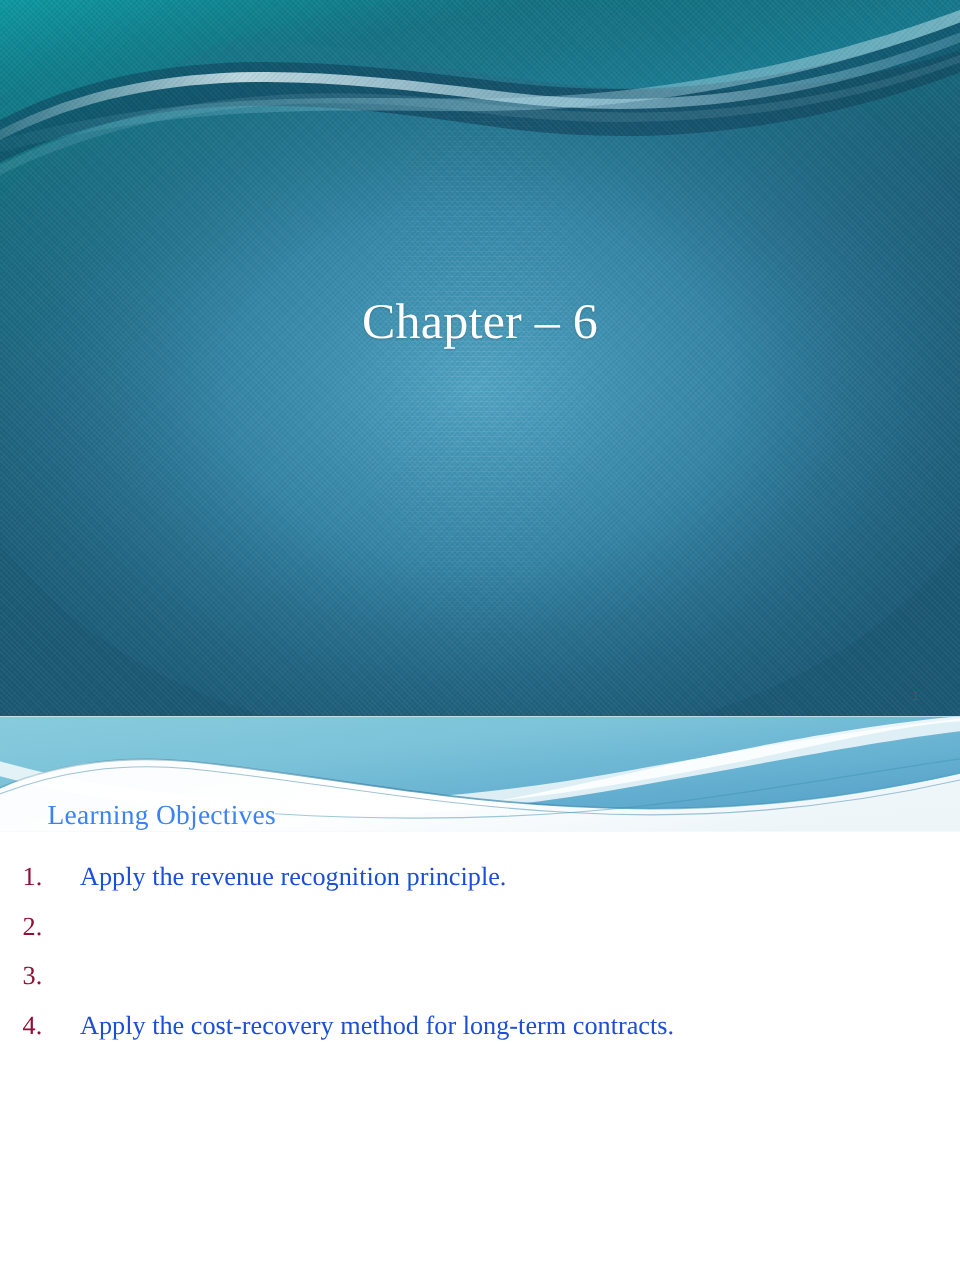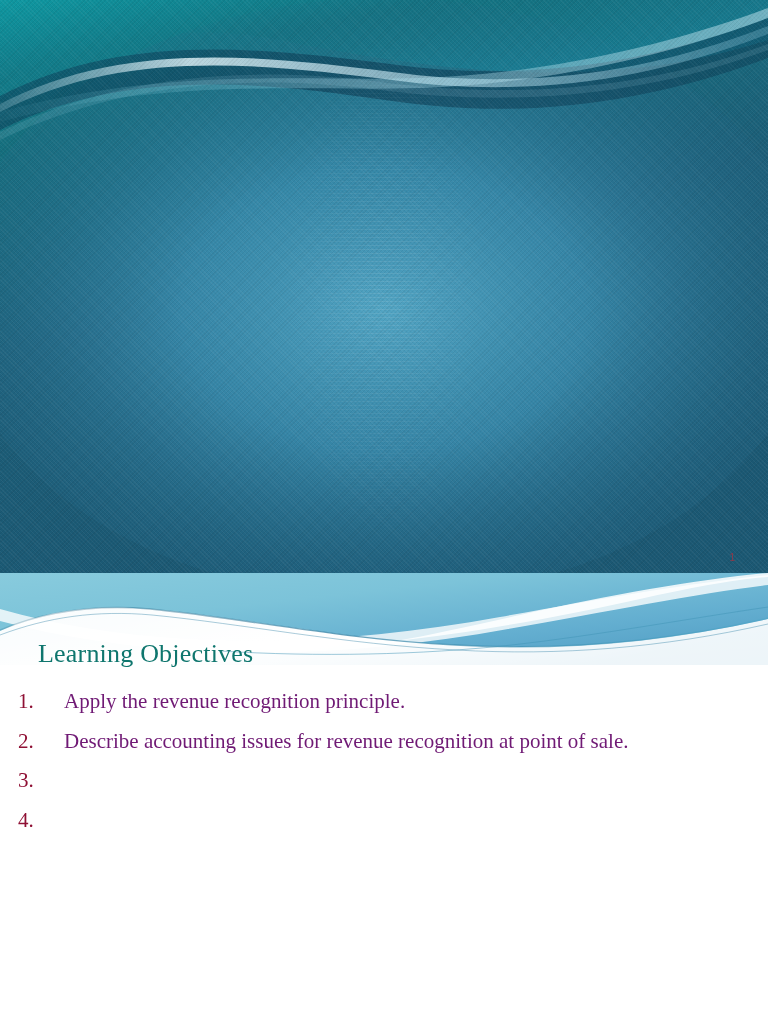--- a/index.html
+++ b/index.html
@@ -104,22 +104,22 @@
     left: 0; top: 0;
     width: 768px;
     height: 92px;
     display: block;
   }
 
   .content-heading {
     position: absolute;
     left: 38px;
     top: 66px;
-    font-size: 26px;
-    color: #0f766e;
+    font-size: 22px;
+    color: #3b82f6;
     letter-spacing: 0.2px;
   }
 
   .objectives {
     position: absolute;
     left: 0;
     top: 114px;
     width: 768px;
     padding: 0;
     margin: 0;
@@ -133,21 +133,21 @@
   }
   .objective-number {
     flex: 0 0 46px;
     color: #8f1034;
     font-size: 21px;
     line-height: 1.36;
     padding-left: 4px;
   }
   .objective-text {
     flex: 1 1 auto;
-    color: #701a75;
+    color: #1d4ed8;
     font-size: 21px;
     line-height: 1.36;
     text-align: justify;
   }
   .objective-text.nojustify {
     text-align: left;
   }
 </style>
 </head>
 <body>
@@ -210,20 +210,21 @@
       <path d="M0,132 C110,78 240,64 380,82 C520,100 650,88 768,44 L768,50
                C650,94 520,108 380,90 C240,72 110,86 0,140 Z" fill="#bfe8f5" opacity="0.12"></path>
 
       <rect x="0" y="0" width="768" height="573" fill="url(#g-vignette)" opacity="0"></rect>
     </svg>
 
     <div class="texture"></div>
     <div class="moire"></div>
 
     <div class="title-block">
+      <div class="title-line-1">Chapter – 6</div>
     </div>
 
     <div class="slide-number">1</div>
   </section>
 
   <section class="slide-content">
 
     <svg class="header-svg" viewBox="0 0 768 92" preserveAspectRatio="none">
       <defs>
         <linearGradient id="h-base" x1="0" y1="0" x2="0.9" y2="1">
@@ -265,24 +266,24 @@
 
     <div class="content-heading">Learning Objectives</div>
 
     <ol class="objectives">
       <li class="objective">
         <span class="objective-number">1.</span>
         <span class="objective-text nojustify">Apply the revenue recognition principle.</span>
       </li>
       <li class="objective">
         <span class="objective-number">2.</span>
-        <span class="objective-text">Describe accounting issues for revenue recognition at point of sale.</span>
       </li>
       <li class="objective">
         <span class="objective-number">3.</span>
       </li>
       <li class="objective">
         <span class="objective-number">4.</span>
+        <span class="objective-text nojustify">Apply the cost-recovery method for long-term contracts.</span>
       </li>
     </ol>
   </section>
 
 </div>
 
 </body></html>

